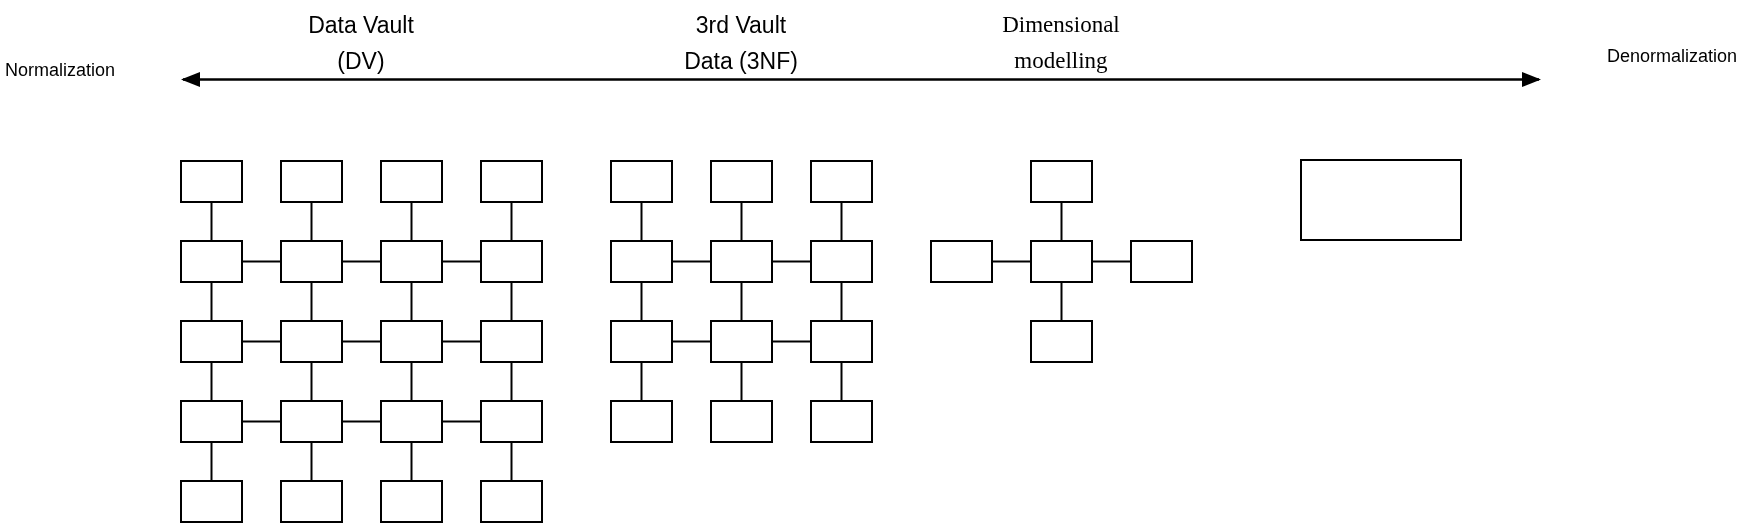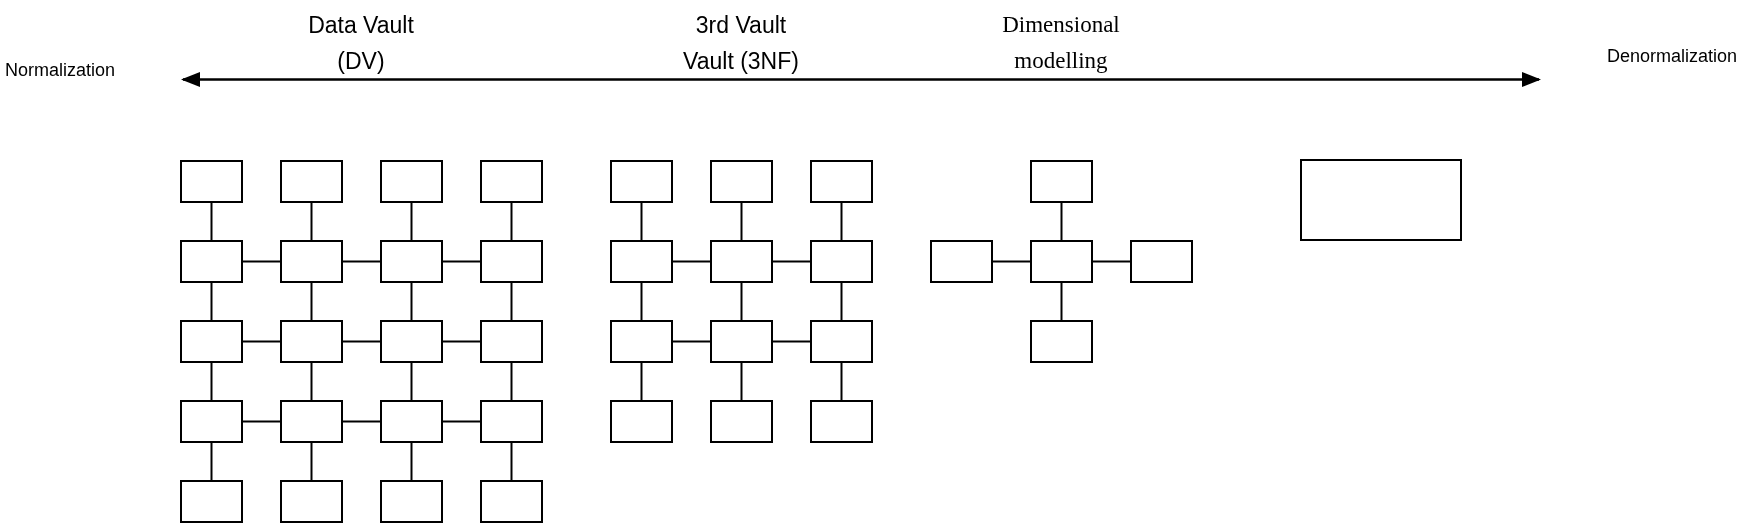--- a/index.html
+++ b/index.html
@@ -37,21 +37,21 @@
 
 <div id="canvas" style="width: 1742px; height: 524px; background: rgb(255, 255, 255); color: rgb(0, 0, 0);">
 
   <div class="top-label" id="label-dv" style="left: 361px;">
     <span class="lbl-line">Data Vault</span>
     <span class="lbl-line">(DV)</span>
   </div>
 
   <div class="top-label" id="label-3nf" style="left: 741px;">
     <span class="lbl-line">3rd Vault</span>
-    <span class="lbl-line">Vault (3NF)</span>
+    <span class="lbl-line">Data (3NF)</span>
   </div>
 
   <div class="top-label" id="label-dim" style="left: 1061px; font-family: Liberation Serif, serif;">
     <span class="lbl-line">Dimensional</span>
     <span class="lbl-line">modelling</span>
   </div>
 
 
   <div class="axis-label" id="axis-left">Normalization</div>
   <div class="axis-label" id="axis-right">Denormalization</div>

